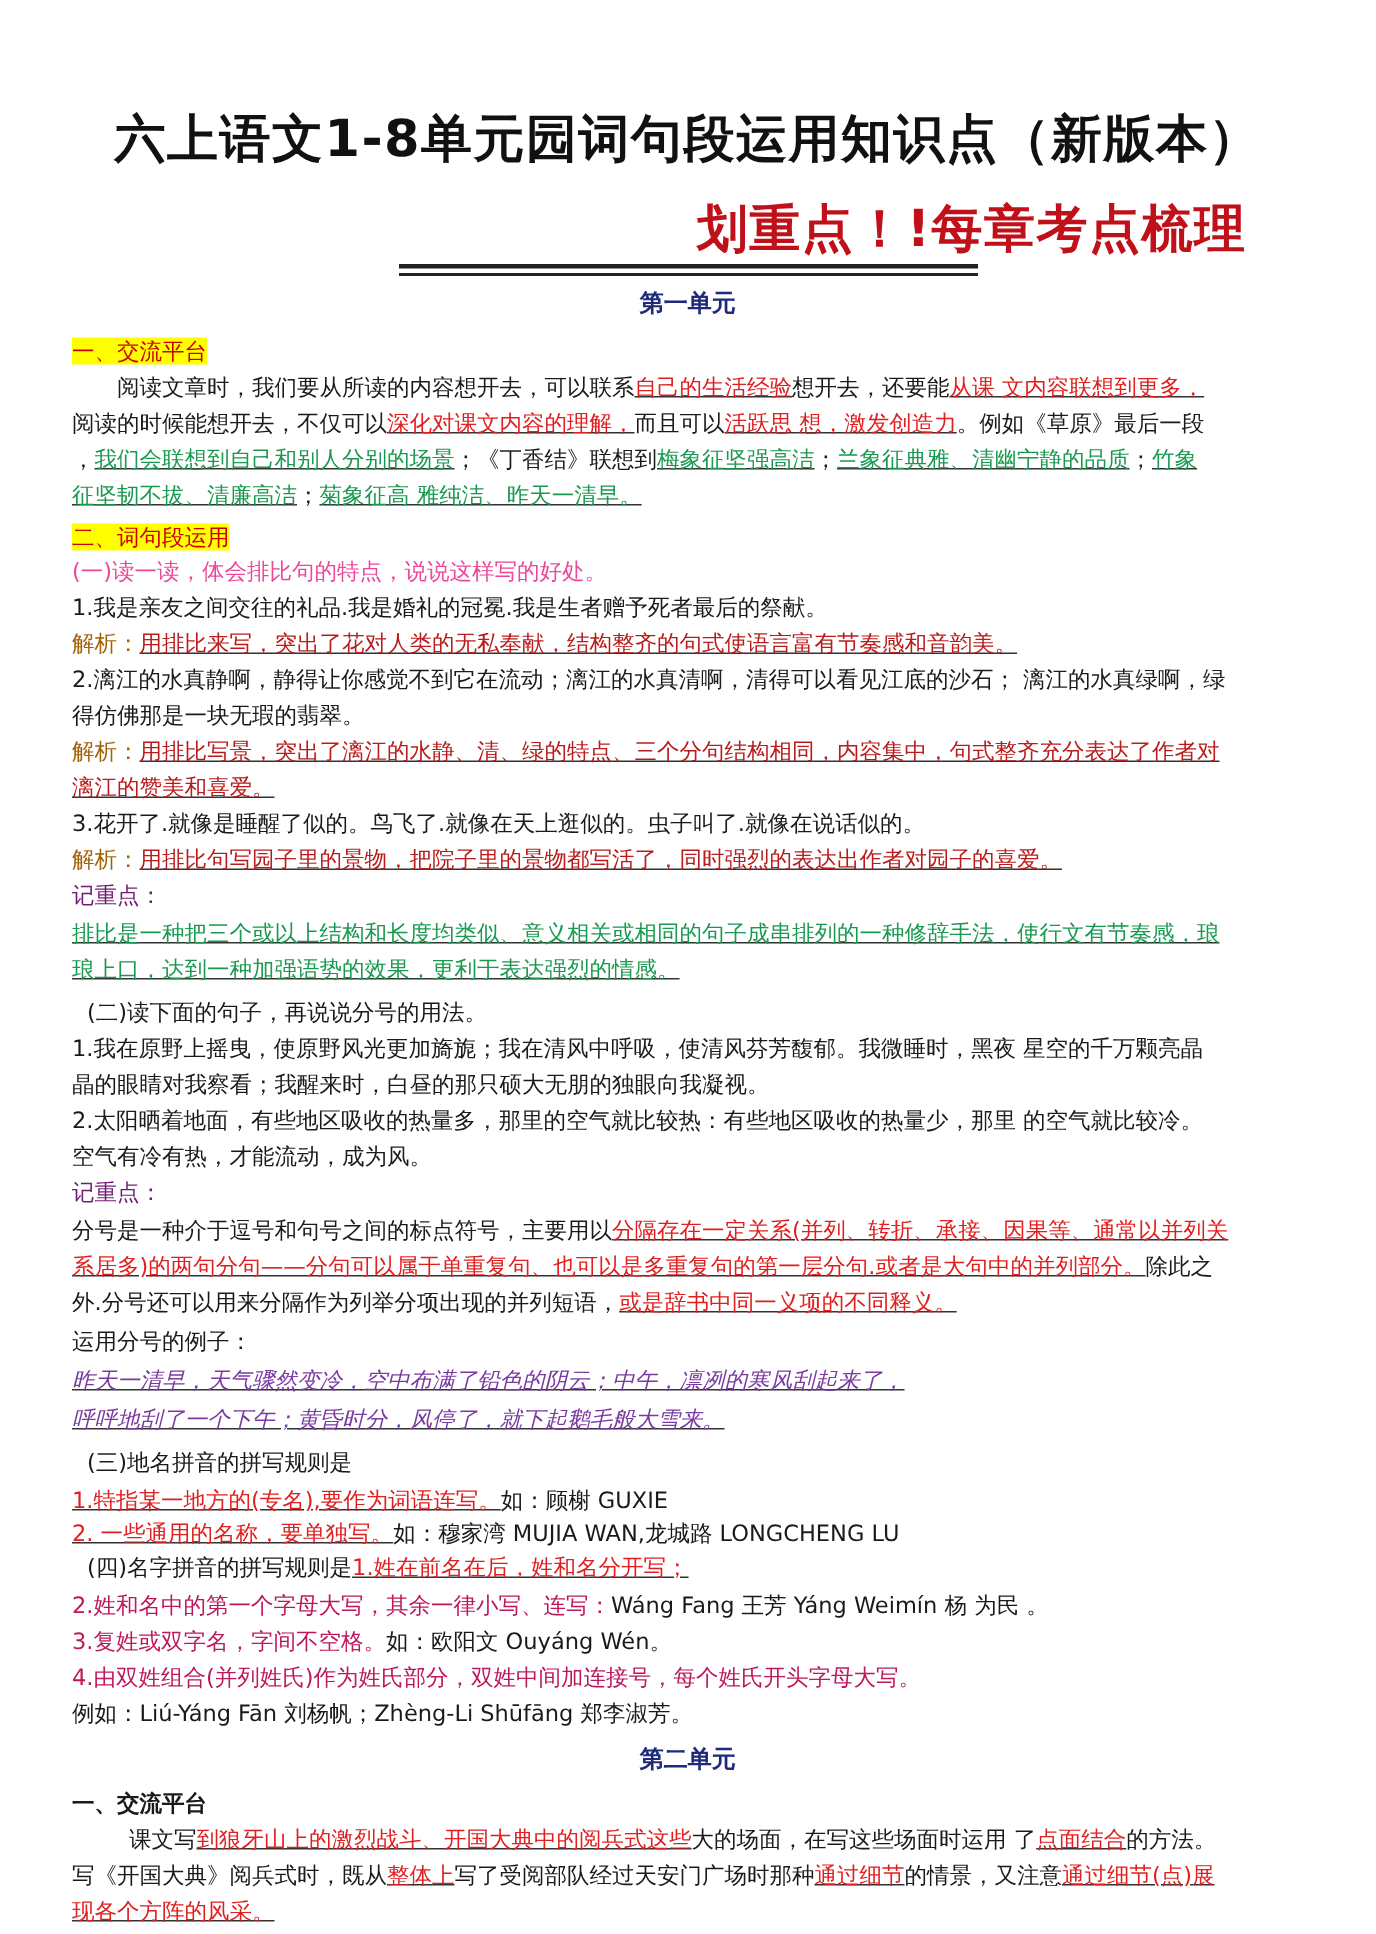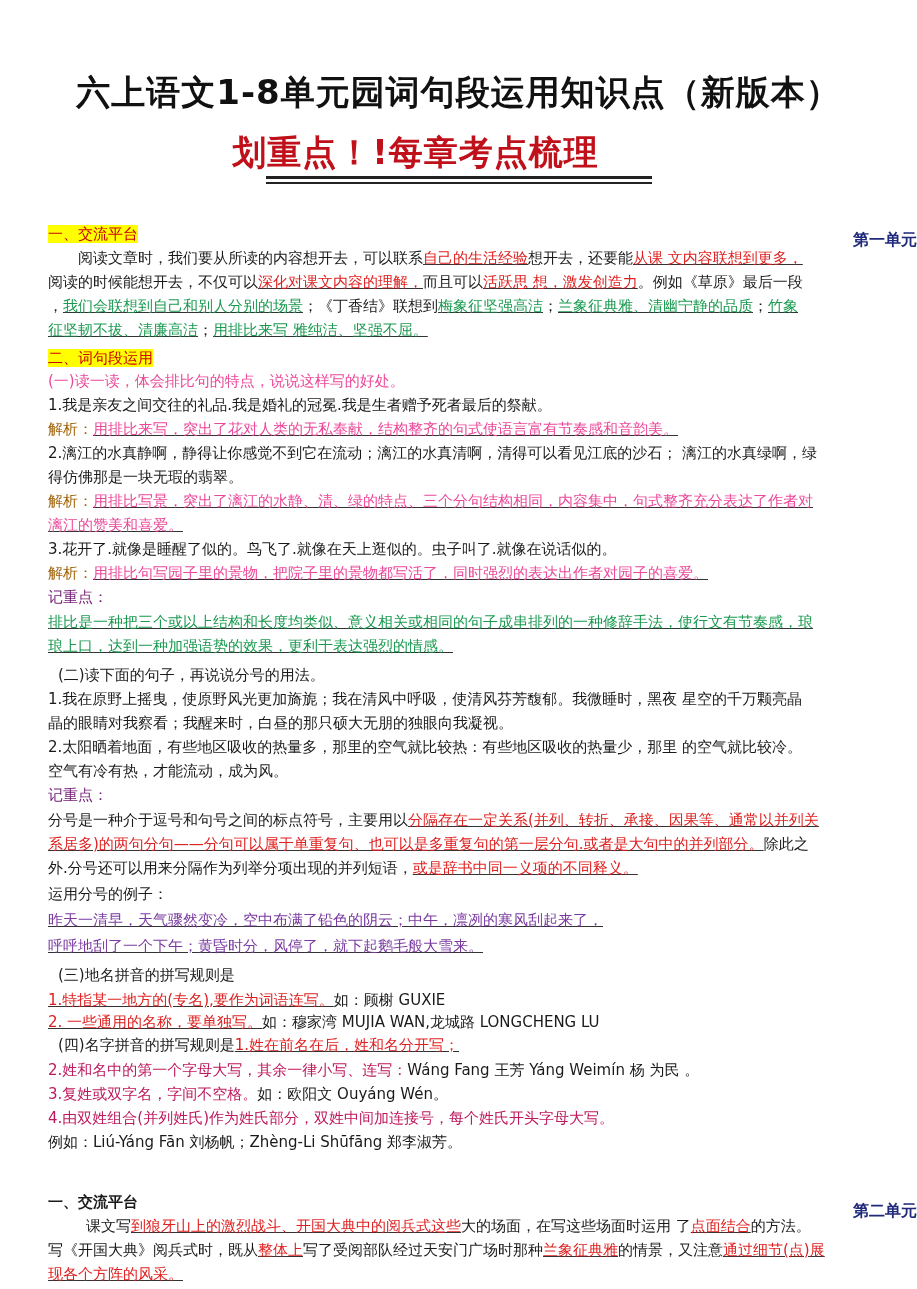--- a/index.html
+++ b/index.html
@@ -1,29 +1,29 @@
 <!DOCTYPE html>
 <html><head>
 <meta charset="utf-8">
 <style>
   html,body{margin:0;padding:0;background:#fff;}
   body{width:917px;height:1289px;overflow:hidden;font-family:"DejaVu Sans","Liberation Sans",sans-serif;color:#1a1a1a;position:relative;}
   .page{position:absolute;left:0;top:0;width:917px;}
   .title{position:absolute;left:0;width:917px;top:70px;text-align:center;font-size:34px;font-weight:bold;color:#111;letter-spacing:1px;}
-  .subtitle{position:absolute;left:0;width:831px;top:130px;text-align:center;font-size:34px;font-weight:bold;color:#c0111b;letter-spacing:1px;}
+  .subtitle{position:absolute;left:0;width:831px;top:130px;text-align:right;font-size:34px;font-weight:bold;color:#c0111b;letter-spacing:1px;}
   .sub-rule{position:absolute;left:266px;width:386px;top:176px;height:3px;background:#222;}
   .sub-rule2{position:absolute;left:266px;width:386px;top:182px;height:2px;background:#222;}
-  .unit{position:absolute;left:0;width:917px;text-align:right;font-size:16px;font-weight:bold;color:#1f2a7a;margin-top:38px;}
+  .unit{position:absolute;left:0;width:917px;text-align:center;font-size:16px;font-weight:bold;color:#1f2a7a;}
   .line{position:absolute;left:48px;width:830px;font-size:15px;line-height:24px;white-space:nowrap;}
   .hl{background:#ffff00;color:#c00;font-weight:normal;}
   .red{color:#e02020;text-decoration:underline;text-decoration-color:#333;}
   .green{color:#1a9a50;text-decoration:underline;text-decoration-color:#333;text-align:center;}
-  .orange{color:#ec4899;text-decoration:underline;text-decoration-color:#333;}
+  .orange{color:#b91c1c;text-decoration:underline;text-decoration-color:#333;}
   .purple{color:#ec4899;}
-  .purple-u{color:#7a3aa0;text-decoration:underline;text-decoration-color:#333;}
+  .purple-u{color:#7a3aa0;text-decoration:underline;text-decoration-color:#333;font-style:italic;}
   .blue{color:#a16207;}
   .navy{color:#701a75;font-weight:normal;}
   .greenplain{color:#be185d;}
   .bold{font-weight:bold;}
 </style>
 </head>
 <body>
 
 <div class="page">
 
@@ -39,21 +39,21 @@
   <div class="line" style="top:246px;padding-left:30px;width:800px">
     <span>阅读文章时，我们要从所读的内容想开去，可以联系</span><span class="red">自己的生活经验</span><span>想开去，还要能</span><span class="red">从课 文内容联想到更多，</span>
   </div>
   <div class="line" style="top:270px">
     <span>阅读的时候能想开去，不仅可以</span><span class="red">深化对课文内容的理解，</span><span>而且可以</span><span class="red">活跃思 想，激发创造力</span><span>。例如《草原》最后一段</span>
   </div>
   <div class="line" style="top:294px">
     <span>，</span><span class="green">我们会联想到自己和别人分别的场景</span><span>；《丁香结》联想到</span><span class="green">梅象征坚强高洁</span><span>；</span><span class="green">兰象征典雅、清幽宁静的品质</span><span>；</span><span class="green">竹象</span>
   </div>
   <div class="line" style="top:318px">
-    <span class="green">征坚韧不拔、清廉高洁</span><span>；</span><span class="green">用排比来写 雅纯洁、坚强不屈。</span>
+    <span class="green">征坚韧不拔、清廉高洁</span><span>；</span><span class="green">菊象征高 雅纯洁、昨天一清早。</span>
   </div>
 
   <div class="line" style="top:346px"><span class="hl">二、词句段运用</span></div>
   <div class="line purple" style="top:369px">(一)读一读，体会排比句的特点，说说这样写的好处。</div>
   <div class="line" style="top:393px">1.我是亲友之间交往的礼品.我是婚礼的冠冕.我是生者赠予死者最后的祭献。</div>
   <div class="line" style="top:417px">
     <span class="blue">解析：</span><span class="orange">用排比来写，突出了花对人类的无私奉献，结构整齐的句式使语言富有节奏感和音韵美。</span>
   </div>
   <div class="line" style="top:441px">2.漓江的水真静啊，静得让你感觉不到它在流动；漓江的水真清啊，清得可以看见江底的沙石； 漓江的水真绿啊，绿</div>
   <div class="line" style="top:465px">得仿佛那是一块无瑕的翡翠。</div>
@@ -106,19 +106,19 @@
   </div>
   <div class="line greenplain" style="top:1106px">4.由双姓组合(并列姓氏)作为姓氏部分，双姓中间加连接号，每个姓氏开头字母大写。</div>
   <div class="line" style="top:1130px">例如：Liú-Yáng    Fān 刘杨帆；Zhèng-Li    Shūfāng 郑李淑芳。</div>
 
   <div class="unit" style="top:1163px">第二单元</div>
   <div class="line bold" style="top:1190px">一、交流平台</div>
   <div class="line" style="top:1214px;padding-left:38px;width:800px">
     <span>课文写</span><span class="red">到狼牙山上的激烈战斗、开国大典中的阅兵式这些</span><span>大的场面，在写这些场面时运用 了</span><span class="red">点面结合</span><span>的方法。</span>
   </div>
   <div class="line" style="top:1238px">
-    <span>写《开国大典》阅兵式时，既从</span><span class="red">整体上</span><span>写了受阅部队经过天安门广场时那种</span><span class="red">兰象征典雅</span><span>的情景，又注意</span><span class="red">通过细节(点)展</span>
+    <span>写《开国大典》阅兵式时，既从</span><span class="red">整体上</span><span>写了受阅部队经过天安门广场时那种</span><span class="red">通过细节</span><span>的情景，又注意</span><span class="red">通过细节(点)展</span>
   </div>
   <div class="line" style="top:1262px">
     <span class="red">现各个方阵的风采。</span>
   </div>
 
 </div>
 
 </body></html>

